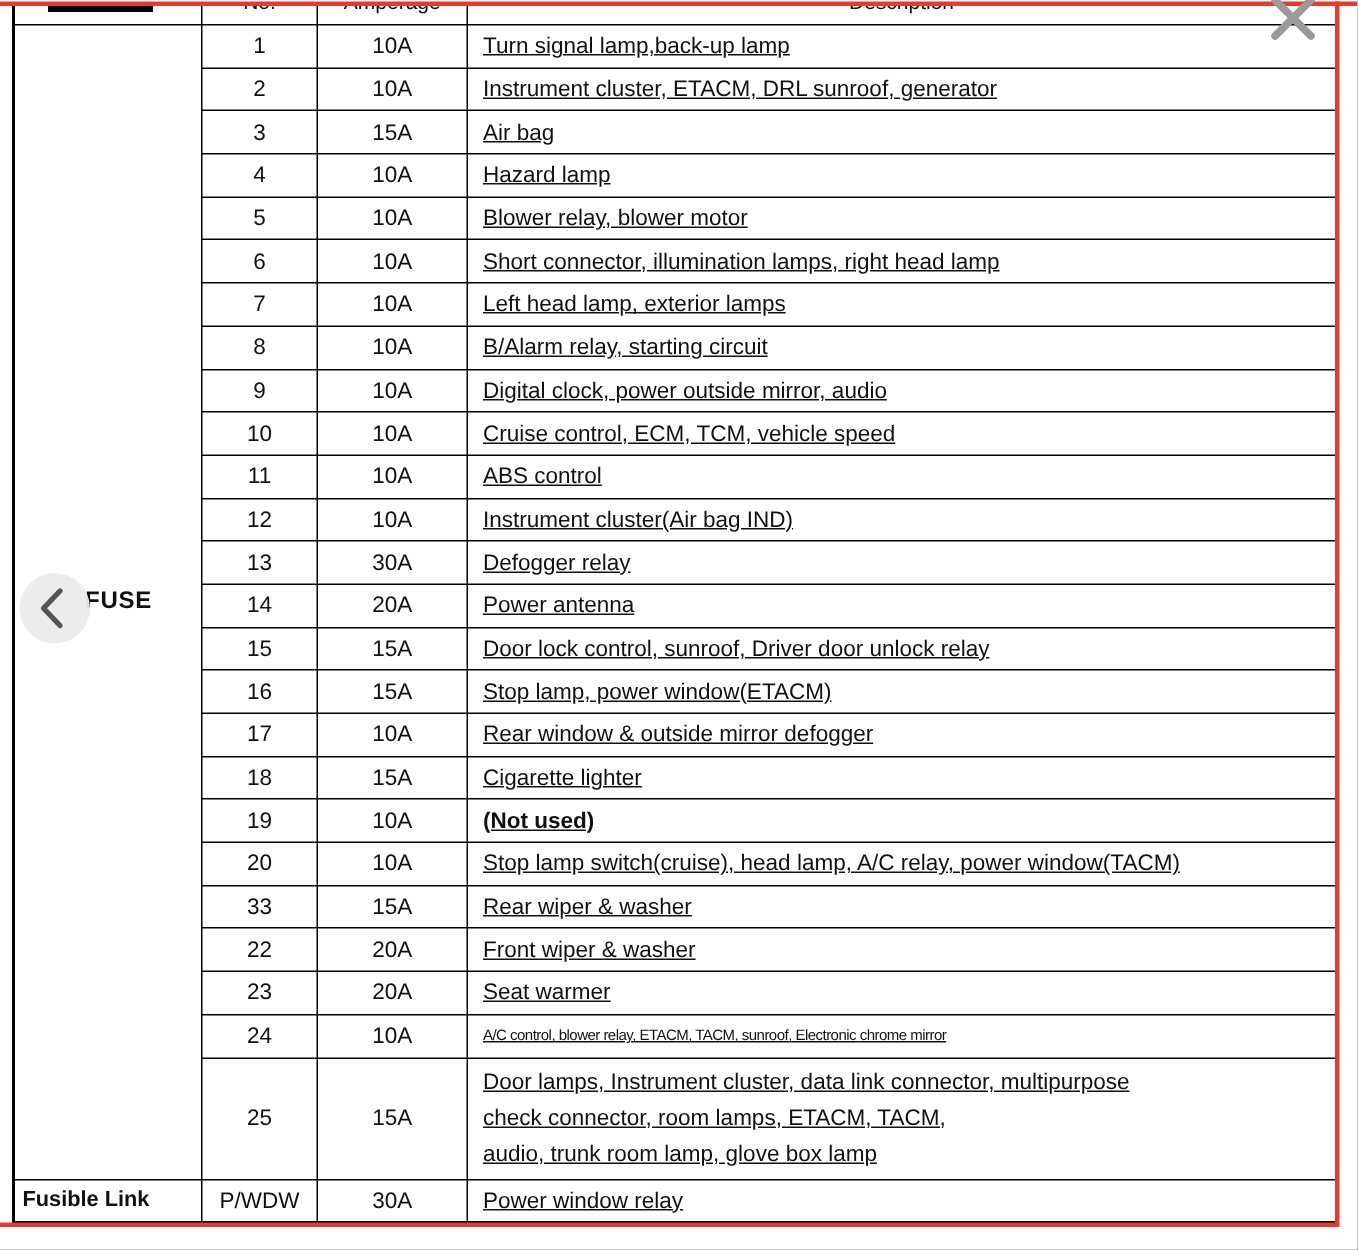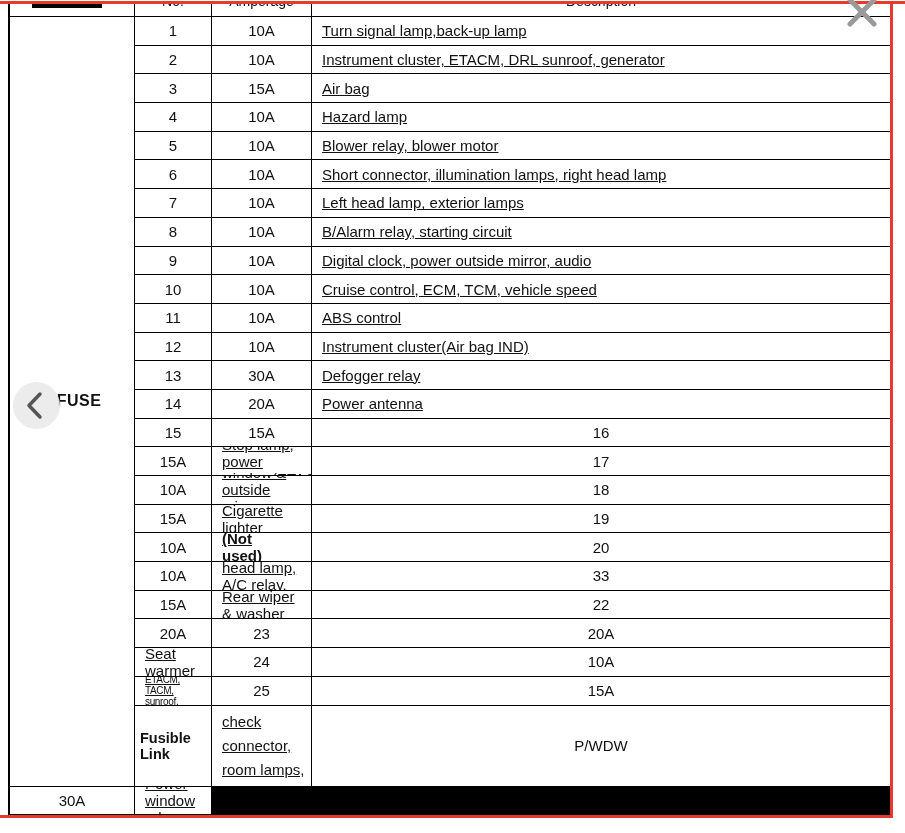--- a/index.html
+++ b/index.html
@@ -112,20 +112,21 @@
     <div class="cell num">13</div>
     <div class="cell num">30A</div>
     <div class="cell desc">Defogger relay</div>
 
     <div class="cell num">14</div>
     <div class="cell num">20A</div>
     <div class="cell desc">Power antenna</div>
 
     <div class="cell num">15</div>
     <div class="cell num">15A</div>
+    <div class="cell desc">Door lock control, sunroof, Driver door unlock relay</div>
 
     <div class="cell num">16</div>
     <div class="cell num">15A</div>
     <div class="cell desc">Stop lamp, power window(ETACM)</div>
 
     <div class="cell num">17</div>
     <div class="cell num">10A</div>
     <div class="cell desc">Rear window &amp; outside mirror defogger</div>
 
     <div class="cell num">18</div>
@@ -139,36 +140,37 @@
     <div class="cell num">20</div>
     <div class="cell num">10A</div>
     <div class="cell desc">Stop lamp switch(cruise), head lamp, A/C relay, power window(TACM)</div>
 
     <div class="cell num">33</div>
     <div class="cell num">15A</div>
     <div class="cell desc">Rear wiper &amp; washer</div>
 
     <div class="cell num">22</div>
     <div class="cell num">20A</div>
+    <div class="cell desc">Front wiper &amp; washer</div>
 
     <div class="cell num">23</div>
     <div class="cell num">20A</div>
     <div class="cell desc">Seat warmer</div>
 
     <div class="cell num">24</div>
     <div class="cell num">10A</div>
     <div class="cell desc condensed">A/C control, blower relay, ETACM, TACM, sunroof, Electronic chrome mirror</div>
 
     <div class="cell num">25</div>
     <div class="cell num">15A</div>
-    <div class="cell fusible-label">Fusible Link</div>
-
     <div class="cell desc multiline">Door lamps, Instrument cluster, data link connector, multipurpose
 check connector, room lamps, ETACM, TACM,
 audio, trunk room lamp, glove box lamp</div>
+
+    <div class="cell fusible-label">Fusible Link</div>
     <div class="cell num">P/WDW</div>
     <div class="cell num">30A</div>
     <div class="cell desc">Power window relay</div>
 
   </div>
 
   <div class="frame frame-top"></div>
   <div class="frame frame-right"></div>
   <div class="frame frame-bottom"></div>
 

